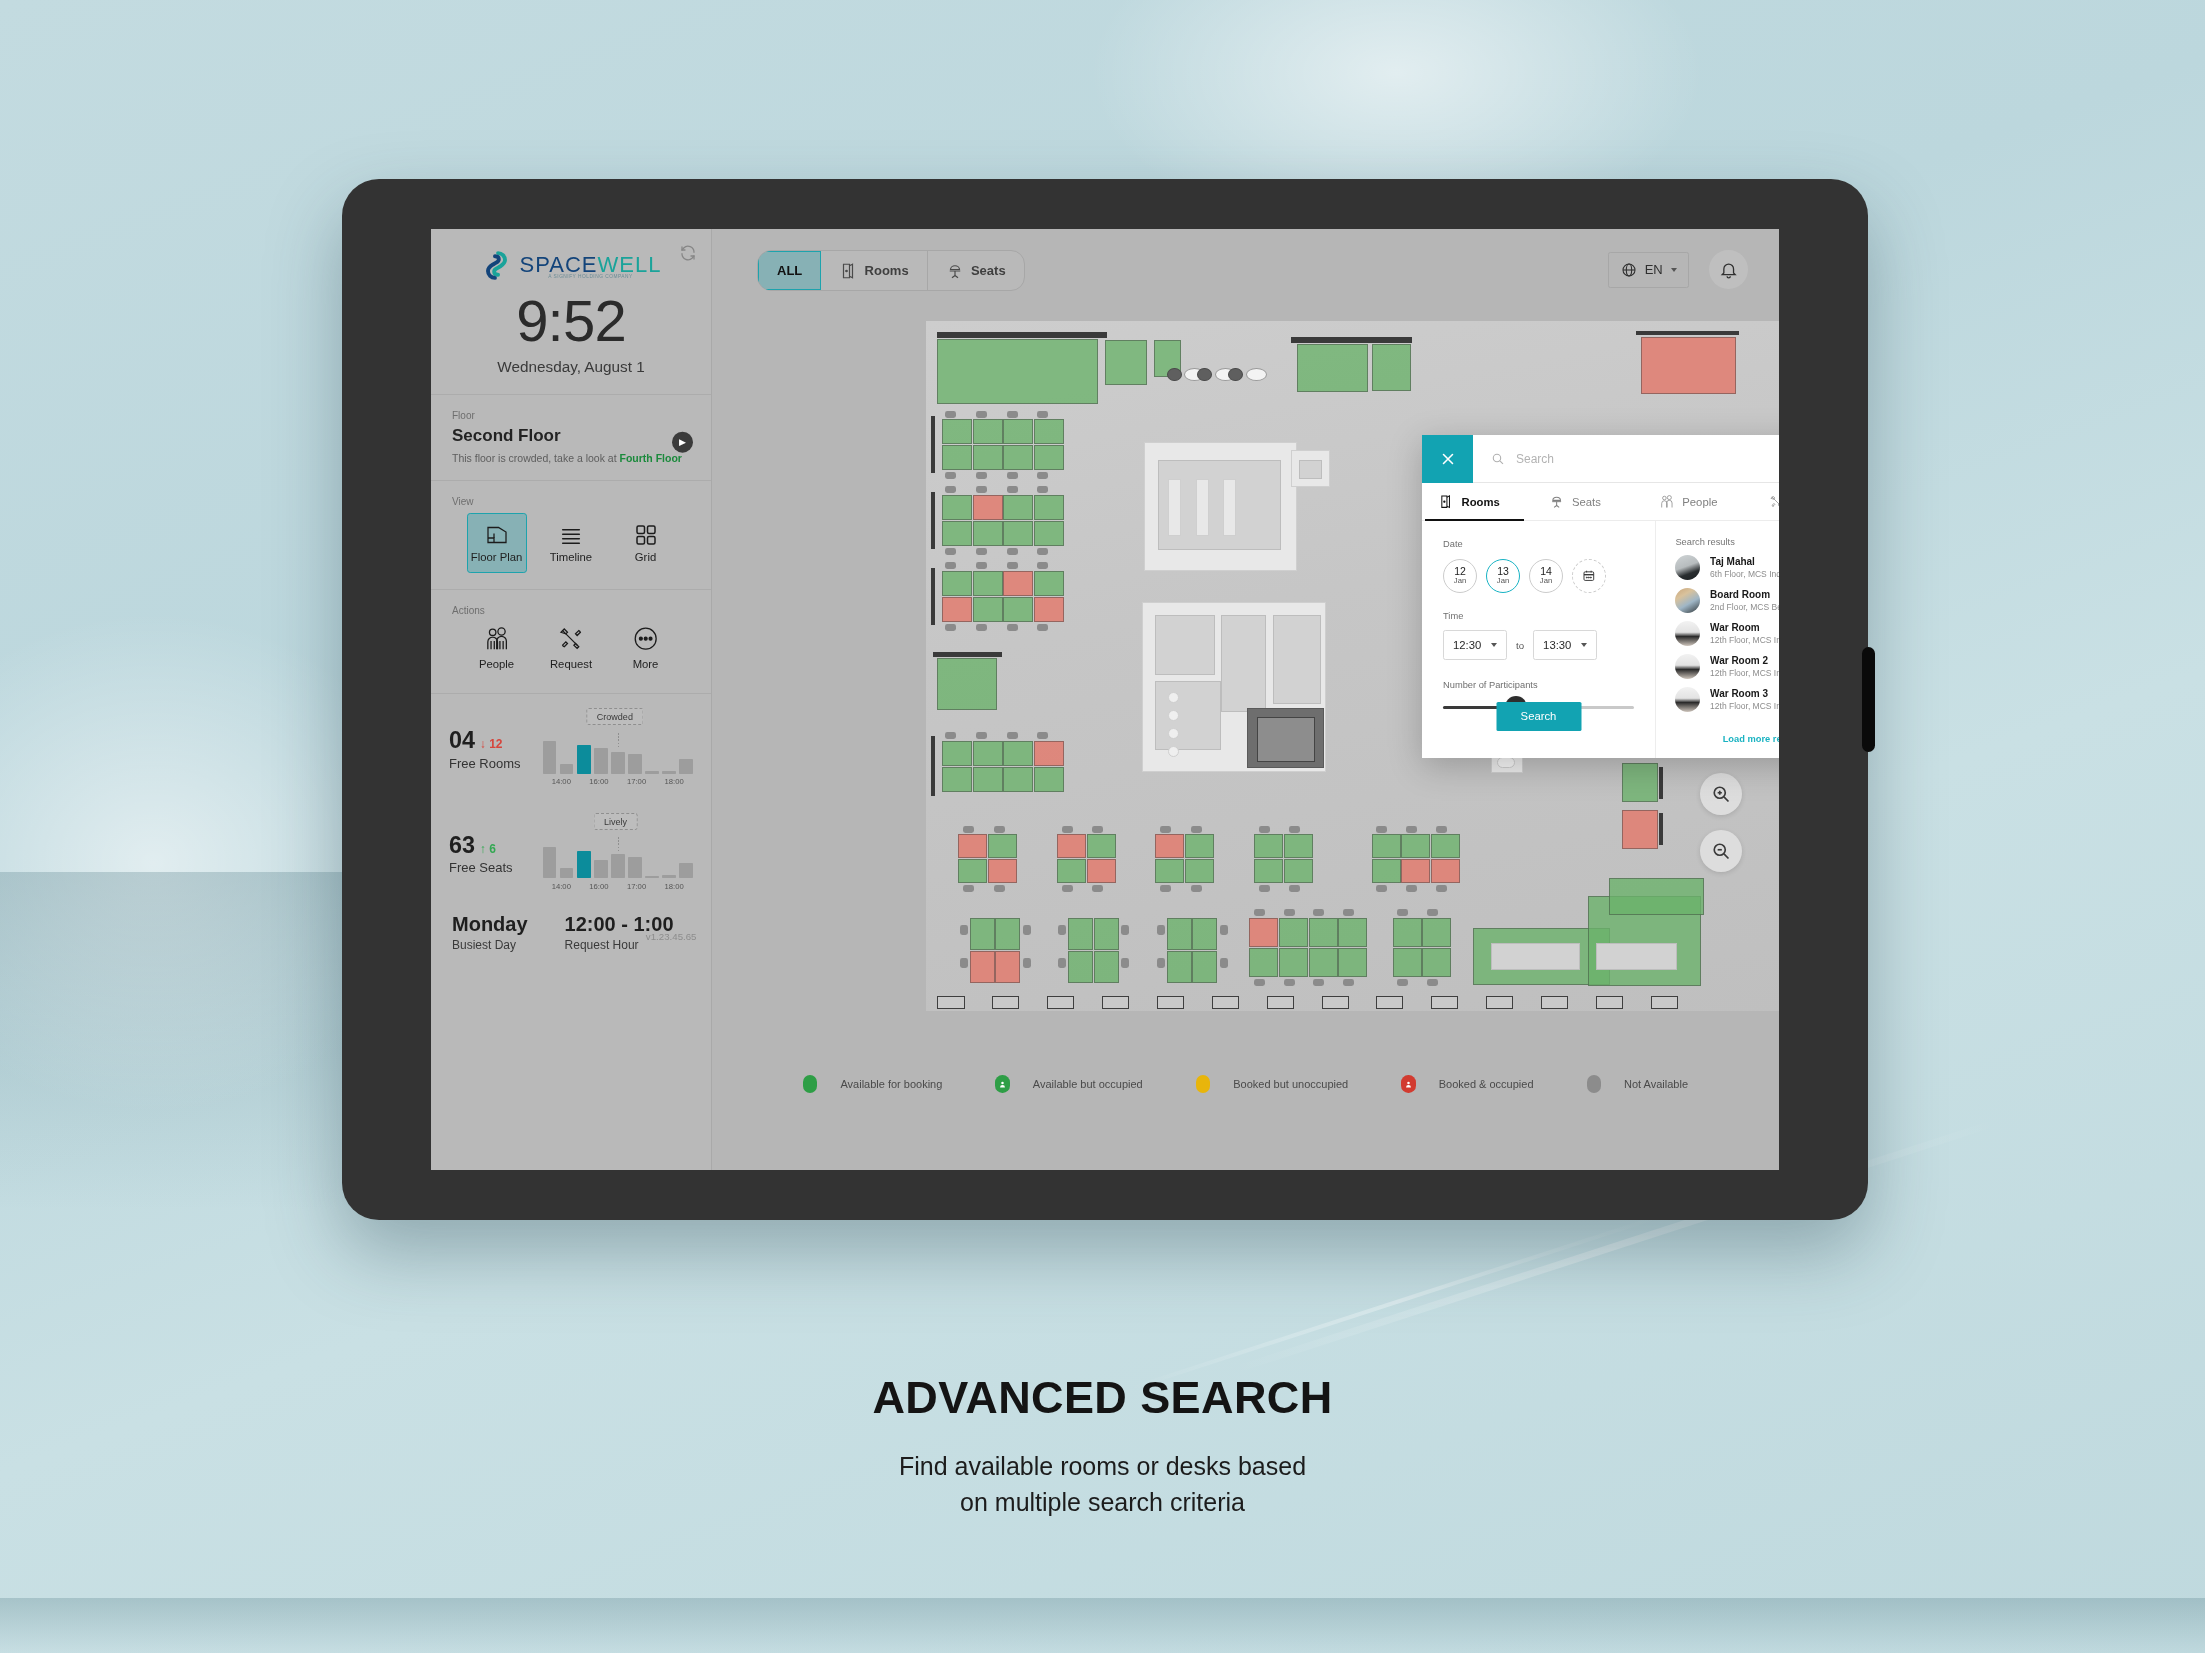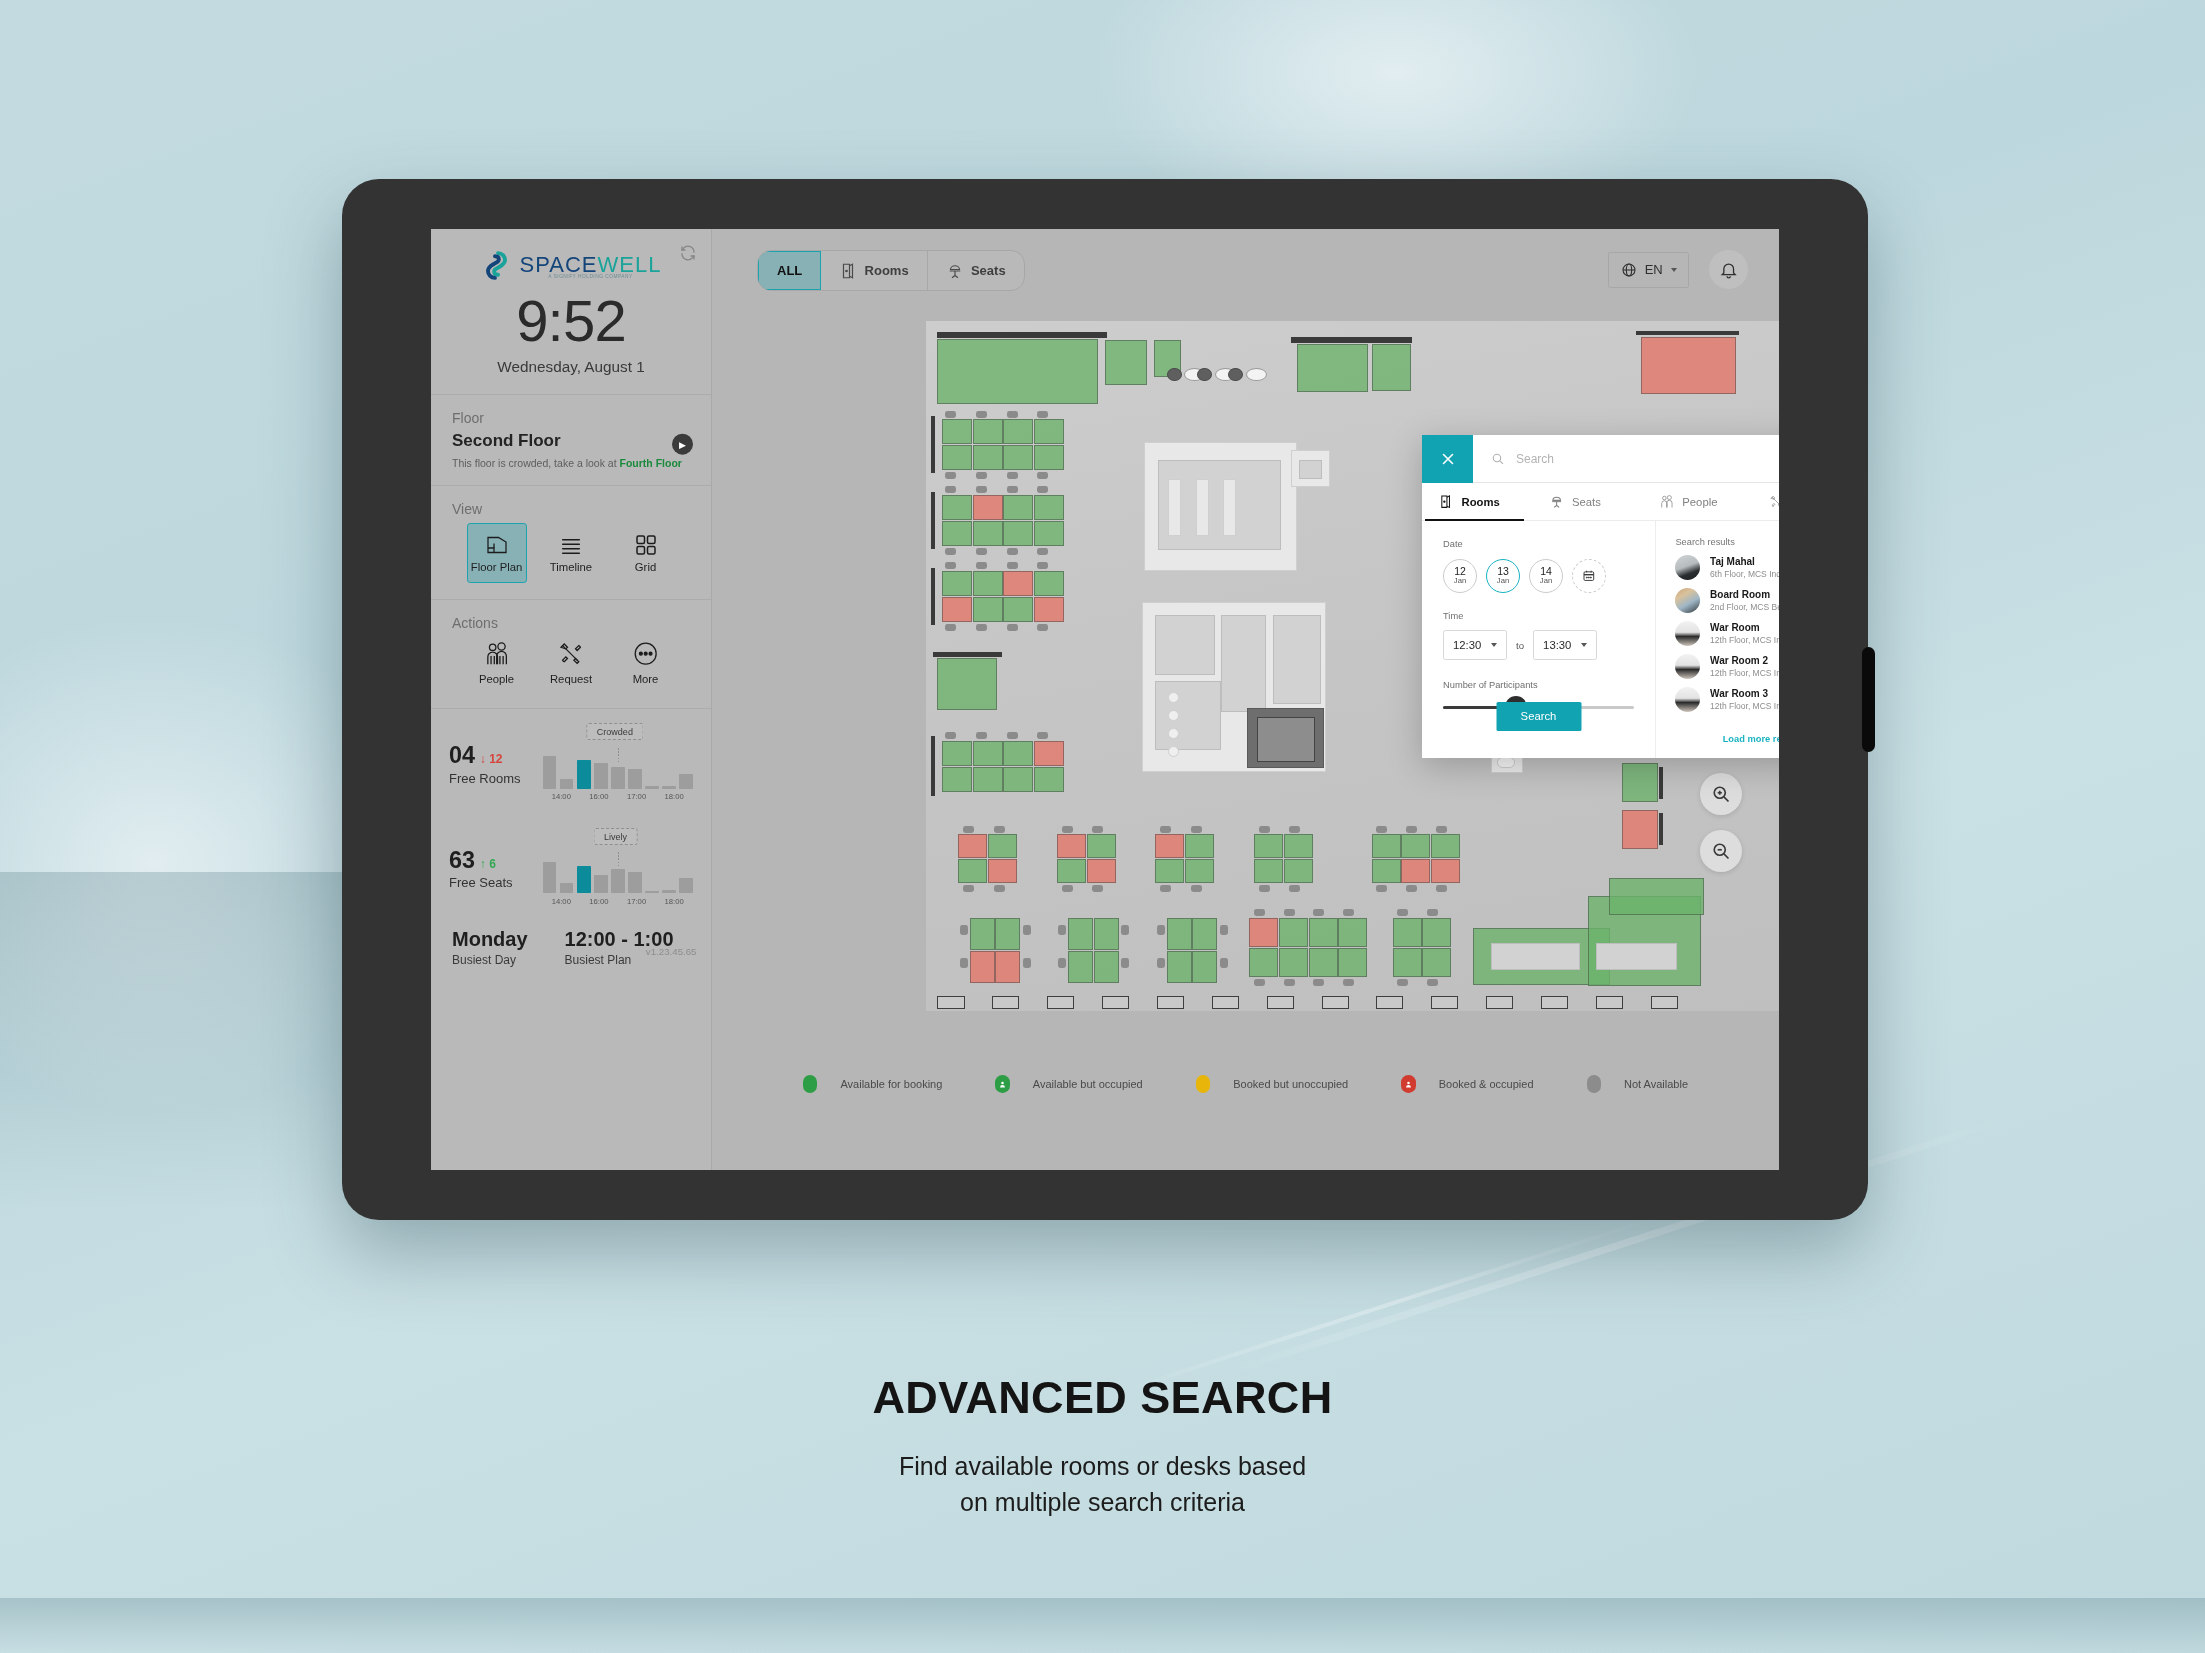--- a/index.html
+++ b/index.html
@@ -69,21 +69,21 @@
   .logo-row { display: flex; align-items: center; justify-content: center; gap: 8px; margin-bottom: 11.3px; }
   .logo-mark { width: 31px; height: 31px; }
   .logo-text { font-size: 22px; letter-spacing: 1px; font-weight: 400; }
   .logo-text .a { color: #13447a; }
   .logo-text .b { color: #1aa39a; }
   .logo-sub { font-size: 4.8px; color: #6b8b95; letter-spacing: 0.5px; margin-top: -3.2px; }
   #clock { font-size: 58px; font-weight: 300; color: #2b2b2b; line-height: 1; letter-spacing: -0.8px;}
   #date { font-size: 15.3px; color: #3a3a3a; margin-top: 8px; font-weight: 400; }
 
   .sb-block { padding: 14.5px 21px 16px; }
-  .sb-label { font-size: 14px; color: #6e6e6e; margin-bottom: 4.8px; }
+  .sb-label { font-size: 10px; color: #6e6e6e; margin-bottom: 4.8px; }
   .floor-name { font-size: 17px; font-weight: 700; color: #232323; }
   .floor-hint { font-size: 10.5px; color: #5d5d5d; margin-top: 6.5px; }
   .floor-hint b { color: #1b8a3c; }
   #floor-next {
     position: absolute; right: 18px; top: 50%; transform: translateY(-30%);
     width: 21px; height: 21px; border-radius: 50%; background: #3b3b3b;
     display: flex; align-items: center; justify-content: center;
     color: #fff; font-size: 9px;
   }
 
@@ -441,21 +441,21 @@
           </div>
         </div>
 
         <div class="busy-row">
           <div>
             <div class="busy-big">Monday</div>
             <div class="busy-cap">Busiest Day</div>
           </div>
           <div>
             <div class="busy-big">12:00 - 1:00</div>
-            <div class="busy-cap">Busiest Plan</div>
+            <div class="busy-cap">Request Hour</div>
           </div>
         </div>
         <div id="version">v1.23.45.65</div>
       </div>
     </aside>
 
     <main id="main">
 
       <div id="topbar">
         <div id="segmented">

